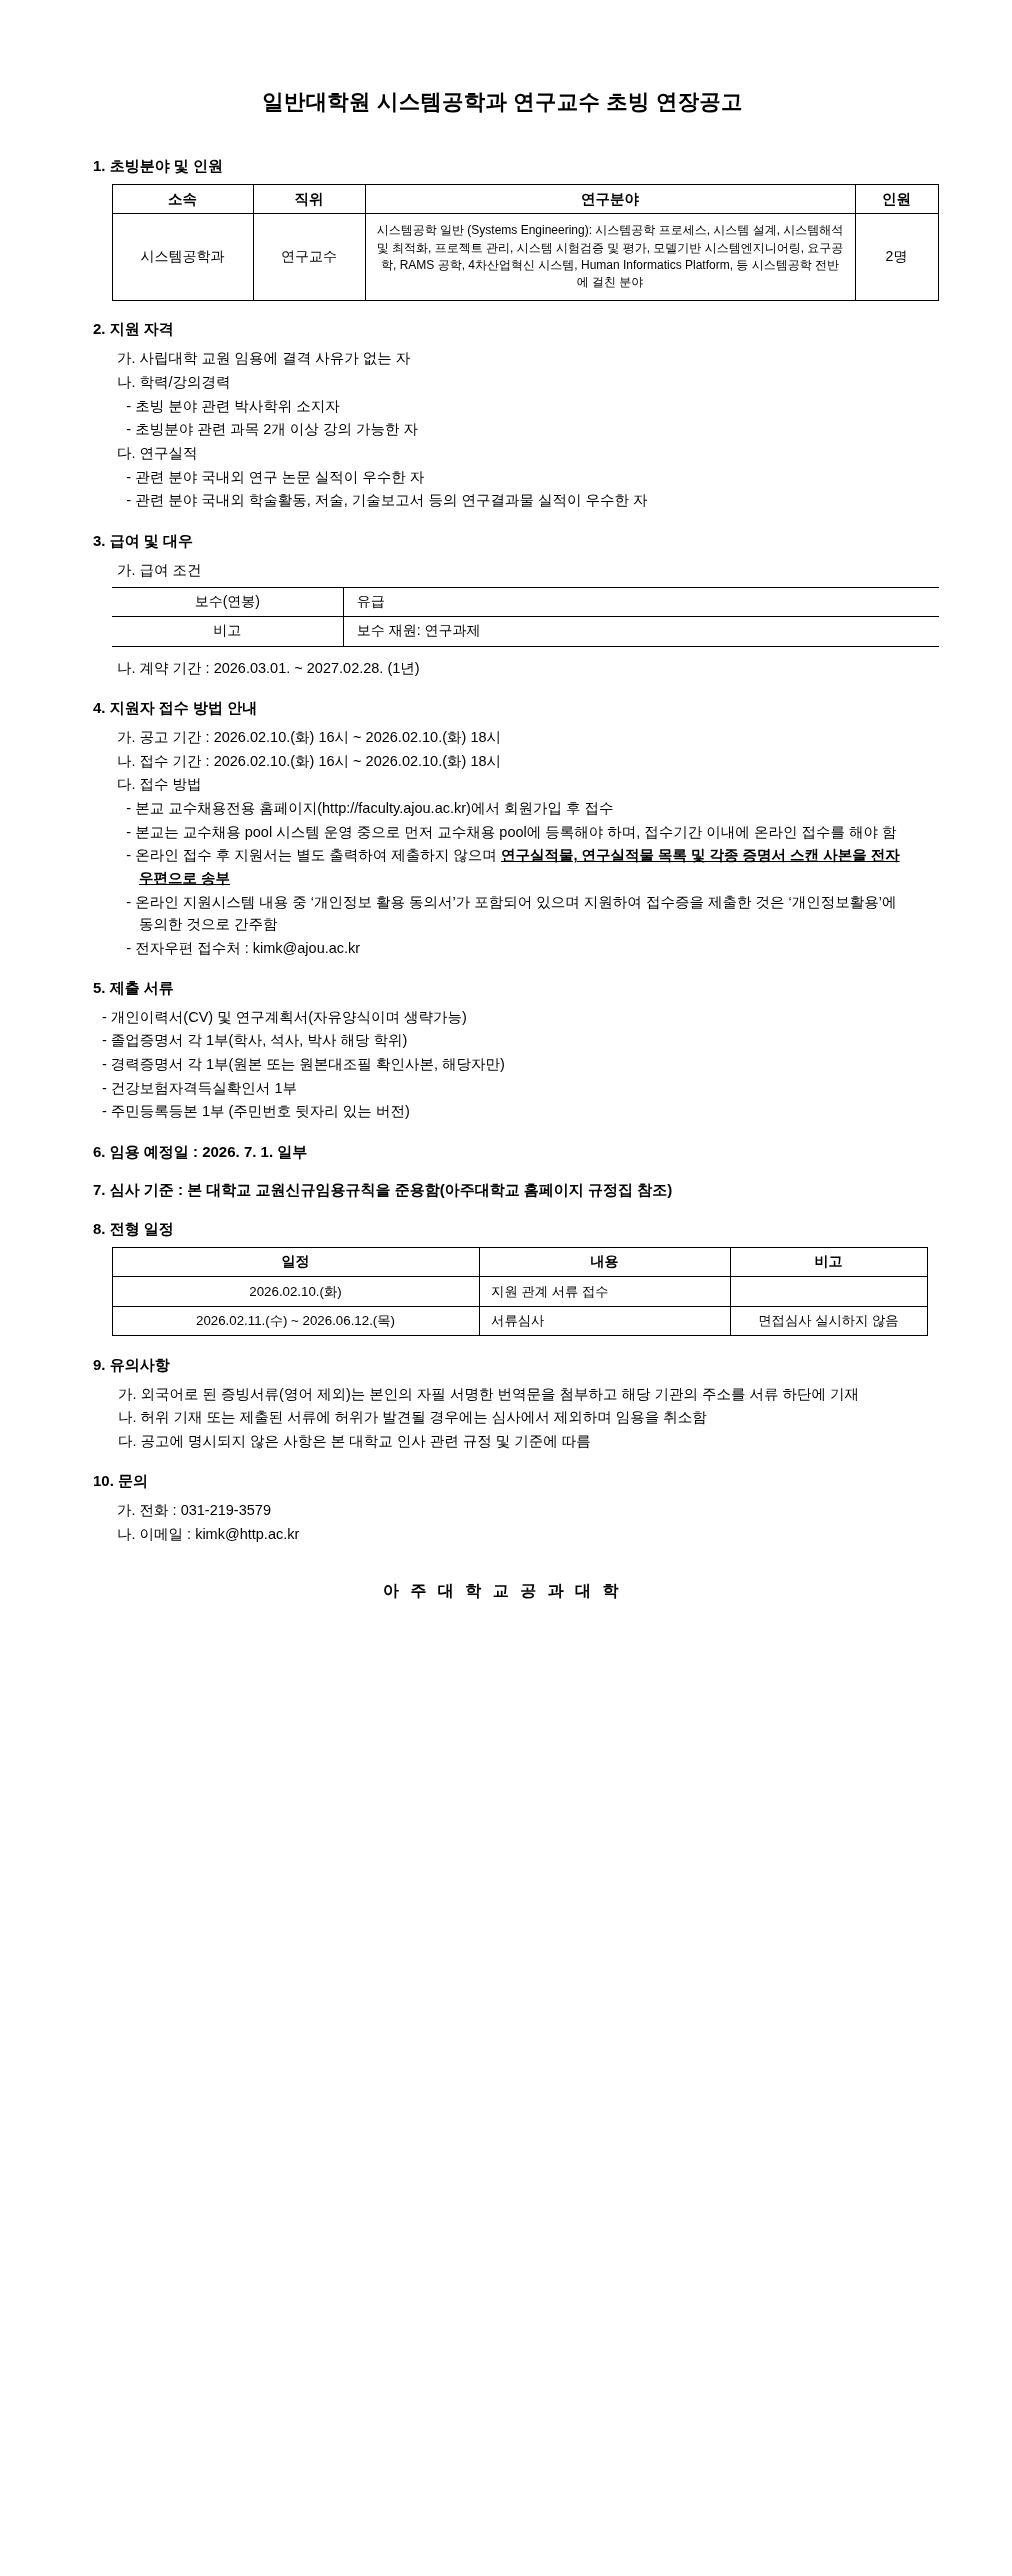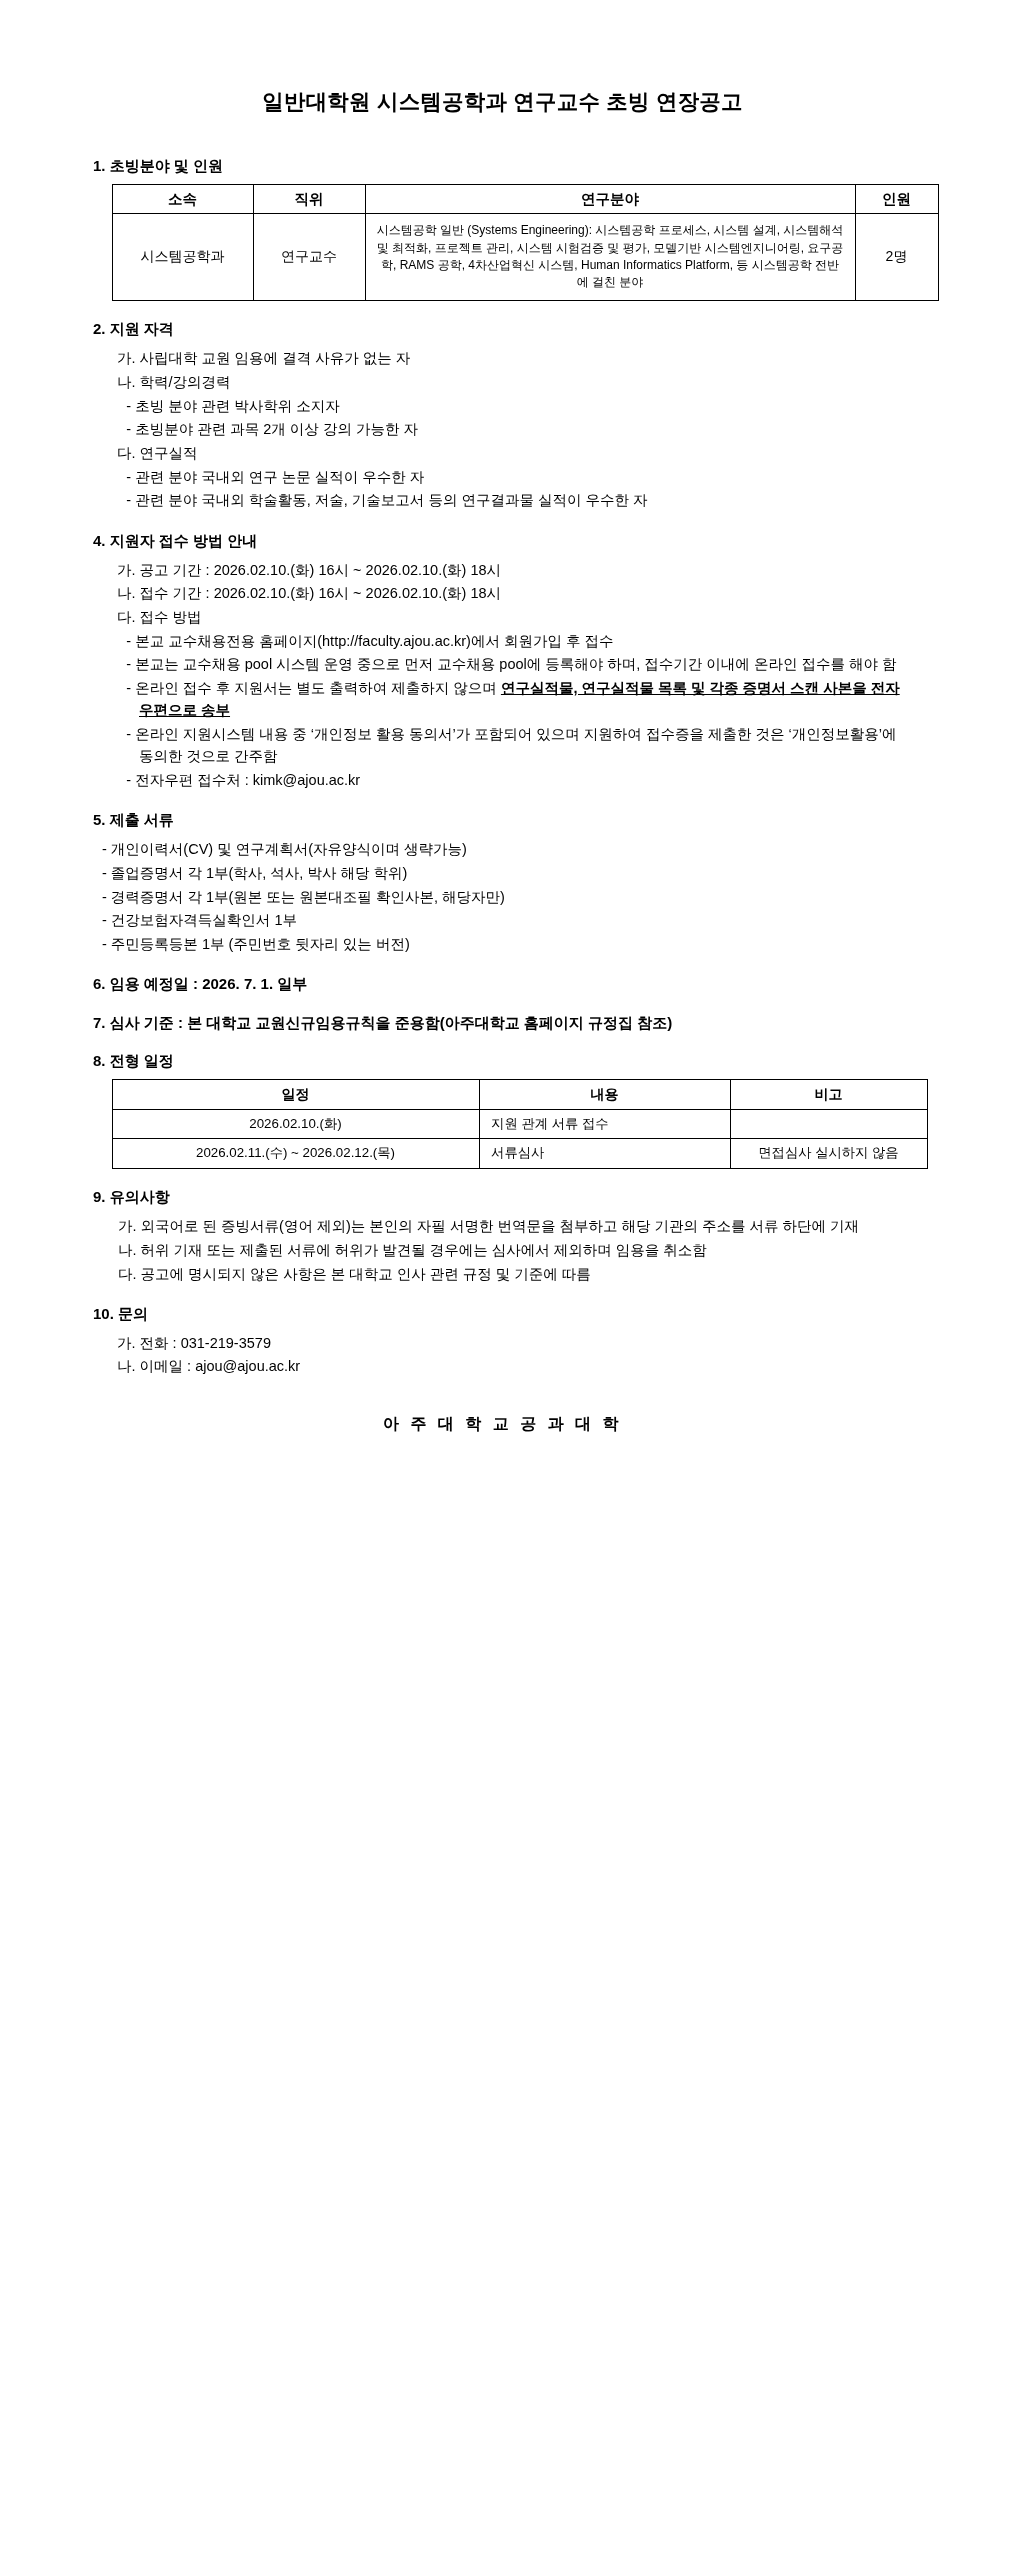--- a/index.html
+++ b/index.html
@@ -153,20 +153,38 @@
     <div class="section-heading">2. 지원 자격</div>
     <div class="sub-line indent-1">가. 사립대학 교원 임용에 결격 사유가 없는 자</div>
     <div class="sub-line indent-1">나. 학력/강의경력</div>
     <div class="sub-line hang-2">- 초빙 분야 관련 박사학위 소지자</div>
     <div class="sub-line hang-2">- 초빙분야 관련 과목 2개 이상 강의 가능한 자</div>
     <div class="sub-line indent-1">다. 연구실적</div>
     <div class="sub-line hang-2">- 관련 분야 국내외 연구 논문 실적이 우수한 자</div>
     <div class="sub-line hang-2">- 관련 분야 국내외 학술활동, 저술, 기술보고서 등의 연구결과물 실적이 우수한 자</div>
   </div>
 
+  <div class="section">
+    <div class="section-heading">3. 급여 및 대우</div>
+    <div class="sub-line indent-1">가. 급여 조건</div>
+    <table class="lines">
+      <tbody>
+        <tr>
+          <td class="label">보수(연봉)</td>
+          <td class="value">유급</td>
+        </tr>
+        <tr class="mid">
+          <td class="label">비고</td>
+          <td class="value">보수 재원: 연구과제</td>
+        </tr>
+      </tbody>
+    </table>
+    <div class="gap-sm"></div>
+    <div class="sub-line indent-1">나. 계약 기간 : 2026.03.01. ~ 2027.02.28. (1년)</div>
+  </div>
 
   <div class="section">
     <div class="section-heading">4. 지원자 접수 방법 안내</div>
     <div class="sub-line indent-1">가. 공고 기간 : 2026.02.10.(화) 16시 ~ 2026.02.10.(화) 18시</div>
     <div class="sub-line indent-1">나. 접수 기간 : 2026.02.10.(화) 16시 ~ 2026.02.10.(화) 18시</div>
     <div class="sub-line indent-1">다. 접수 방법</div>
     <div class="sub-line hang-2">- 본교 교수채용전용 홈페이지(http://faculty.ajou.ac.kr)에서 회원가입 후 접수</div>
     <div class="sub-line hang-2">- 본교는 교수채용 pool 시스템 운영 중으로 먼저 교수채용 pool에 등록해야 하며, 접수기간 이내에 온라인 접수를 해야 함</div>
     <div class="sub-line hang-2">
       <span>- 온라인 접수 후 지원서는 별도 출력하여 제출하지 않으며 </span><span class="bold-underline">연구실적물, 연구실적물 목록 및 각종 증명서 스캔 사본을 전자우편으로 송부</span>
@@ -202,37 +220,37 @@
           <th>비고</th>
         </tr>
       </thead>
       <tbody>
         <tr>
           <td>2026.02.10.(화)</td>
           <td class="left-cell">지원 관계 서류 접수</td>
           <td></td>
         </tr>
         <tr>
-          <td>2026.02.11.(수) ~ 2026.02.12.(목)</td>
+          <td>2026.02.11.(수) ~ 2026.06.12.(목)</td>
           <td class="left-cell">서류심사</td>
           <td>면접심사 실시하지 않음</td>
         </tr>
       </tbody>
     </table>
   </div>
 
   <div class="section">
     <div class="section-heading">9. 유의사항</div>
     <div class="sub-line hang-sub" style="padding-left:41px;text-indent:-16px;">가. 외국어로 된 증빙서류(영어 제외)는 본인의 자필 서명한 번역문을 첨부하고 해당 기관의 주소를 서류 하단에 기재</div>
     <div class="sub-line hang-sub" style="padding-left:41px;text-indent:-16px;">나. 허위 기재 또는 제출된 서류에 허위가 발견될 경우에는 심사에서 제외하며 임용을 취소함</div>
     <div class="sub-line hang-sub" style="padding-left:41px;text-indent:-16px;">다. 공고에 명시되지 않은 사항은 본 대학교 인사 관련 규정 및 기준에 따름</div>
   </div>
 
   <div class="section">
     <div class="section-heading">10.  문의</div>
     <div class="sub-line indent-1">가. 전화 : 031-219-3579</div>
-    <div class="sub-line indent-1">나. 이메일 :  ajou@ajou.ac.kr</div>
+    <div class="sub-line indent-1">나. 이메일 :  kimk@http.ac.kr</div>
   </div>
 
   <div class="footer">아 주 대 학 교    공 과 대 학</div>
 
 </div>
 
 
 </body></html>

